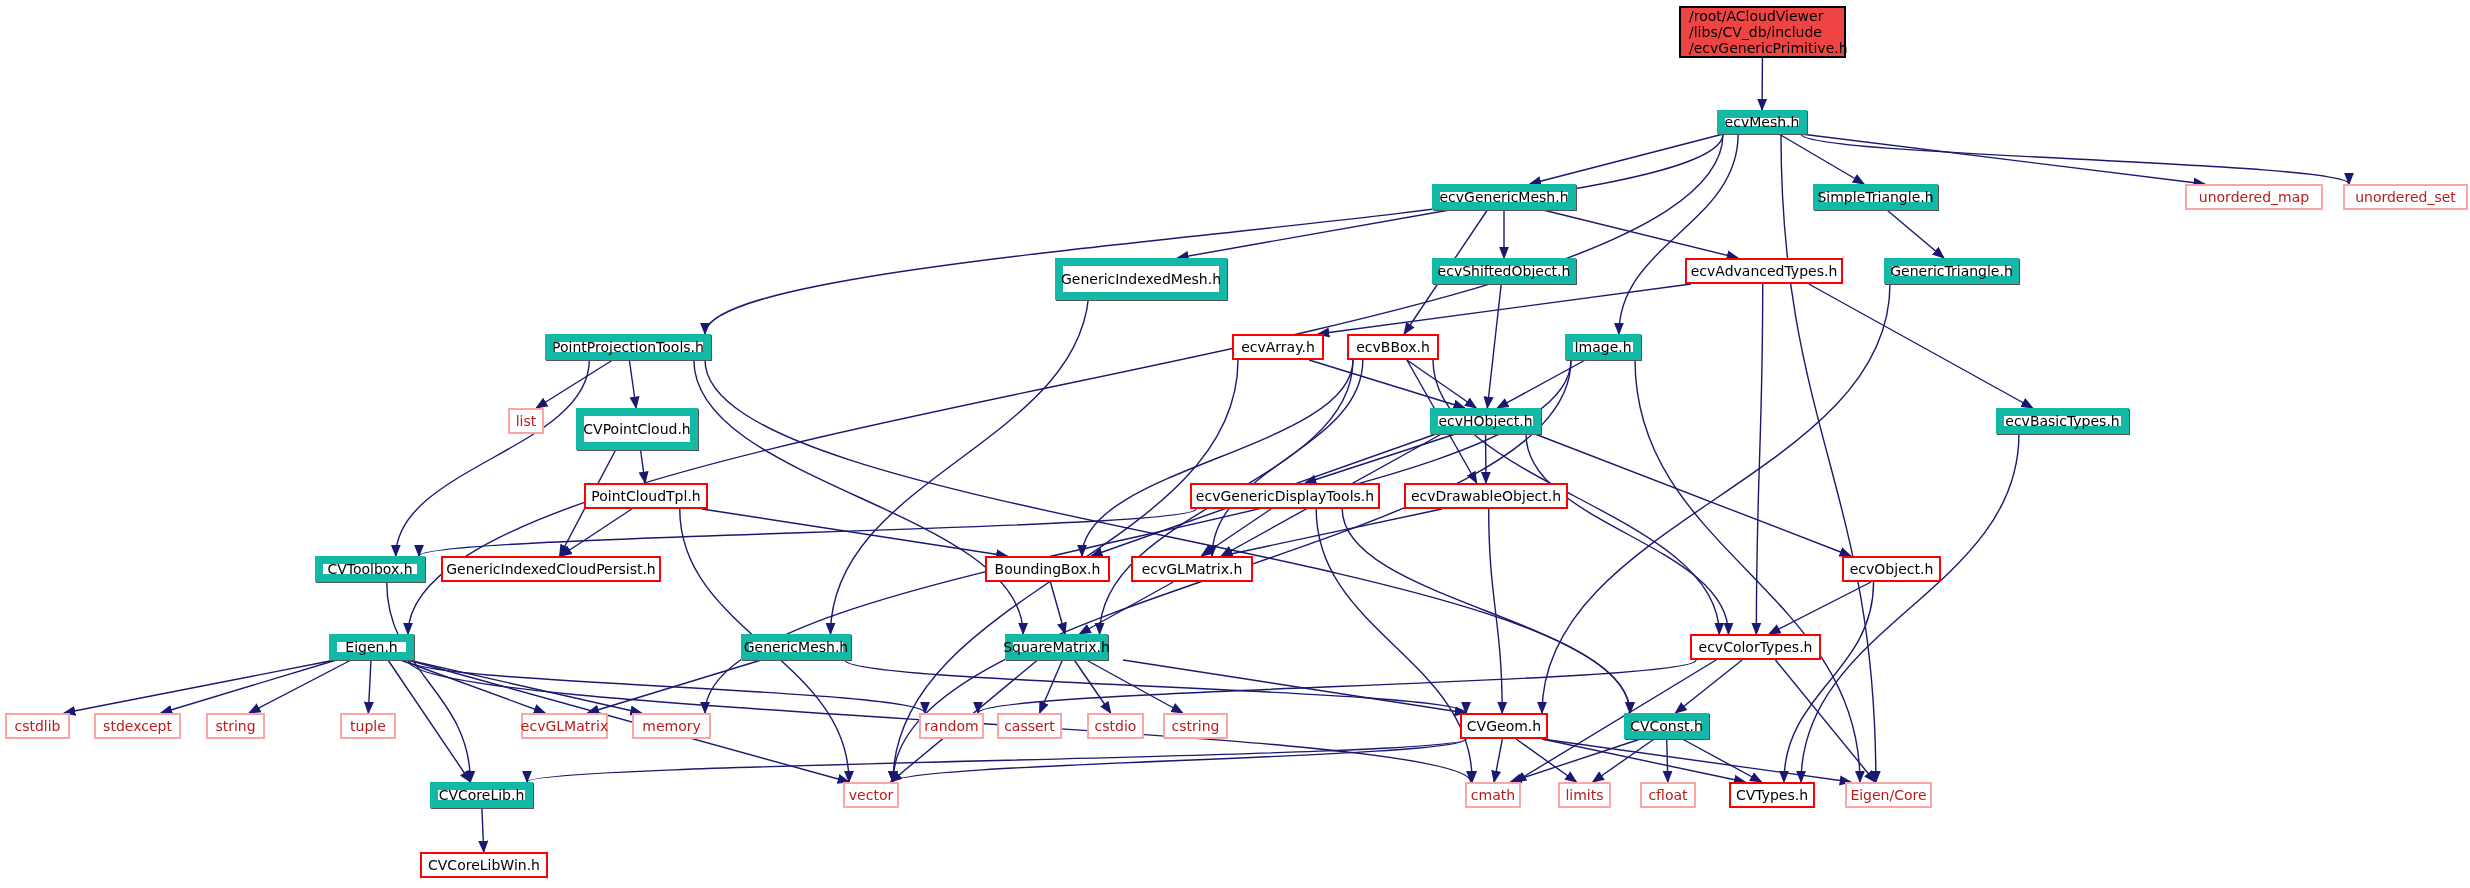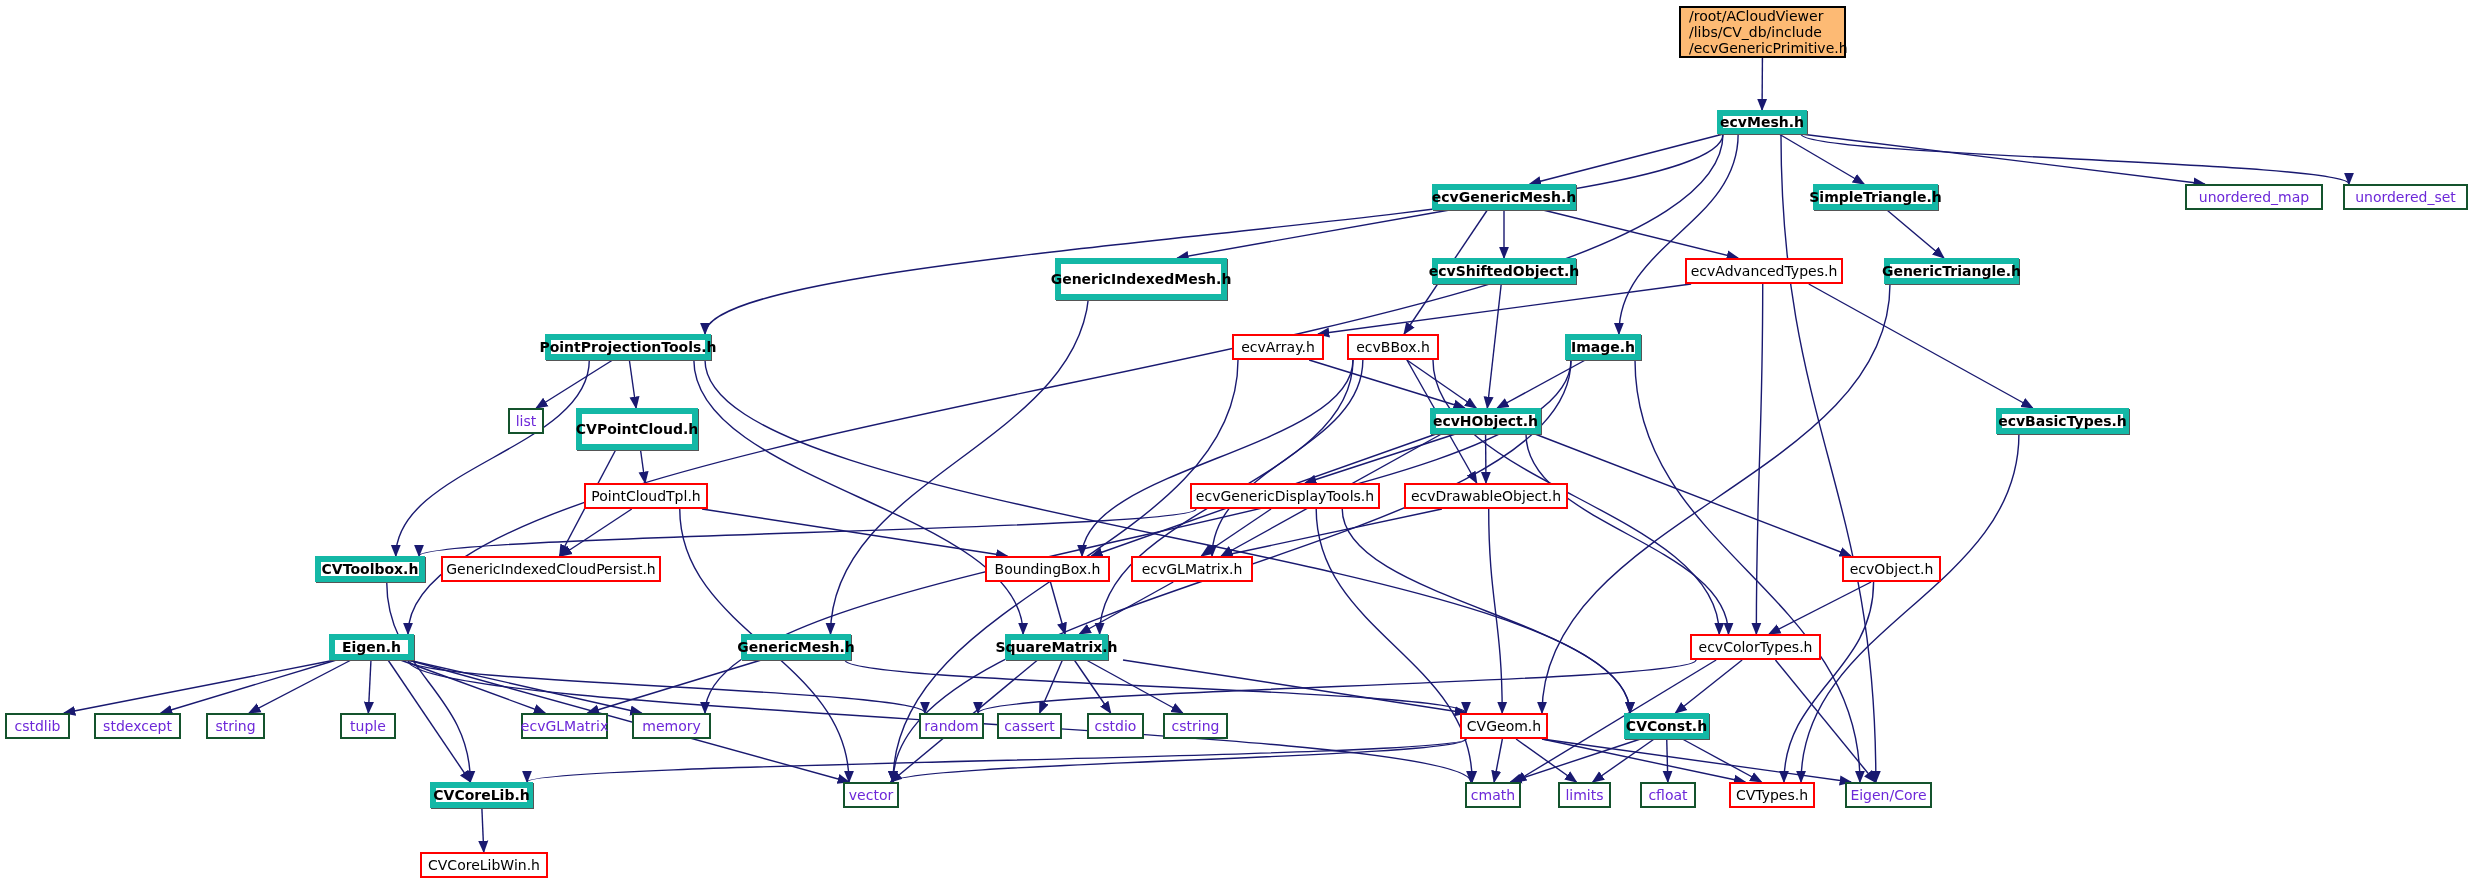--- a/index.html
+++ b/index.html
@@ -1,22 +1,22 @@
 <!DOCTYPE html>
 <html><head>
 <meta charset="utf-8">
 <style>
   html, body { margin: 0; padding: 0; background: #ffffff; }
   body { width: 2470px; height: 888px; overflow: hidden; position: relative; font-family: "DejaVu Sans", sans-serif; }
   #graph { position: absolute; left: 0; top: 0; width: 2470px; height: 888px; }
   .node { position: absolute; box-sizing: border-box; background: #fff; display: flex; align-items: center; justify-content: center; text-align: center; font-size: 14px; color: #000; white-space: nowrap; cursor: pointer; }
-  .node.normal { border: 6px solid #14b8a6; box-shadow: 1px 1px 0 #555; font-weight: bold; }
-  .node.external { border: 2px solid #14532d; color: #6d28d9; }
+  .node.normal { border: 8px solid #14b8a6; box-shadow: 1px 1px 0 #555; }
+  .node.external { border: 2px solid #fca5a5; color: #b91c1c; }
   .node.truncated { border: 2px solid #ff0000; }
-  .node.root { background: #fdba74; border: 2px solid #000; text-align: left; justify-content: flex-start; padding-left: 8px; line-height: 16px; white-space: pre; cursor: default; }
+  .node.root { background: #ef4444; border: 2px solid #000; text-align: left; justify-content: flex-start; padding-left: 8px; line-height: 16px; white-space: pre; cursor: default; }
 </style>
 </head>
 <body>
 
 <svg id="graph" xmlns="http://www.w3.org/2000/svg" width="2470" height="888">
   <defs>
     <marker id="arrow" viewBox="0 0 10 10" refX="9" refY="5" markerWidth="9" markerHeight="9" orient="auto-start-reverse">
       <path d="M0,1 L10,5 L0,9 z" fill="#191970"></path>
     </marker>
   </defs>

